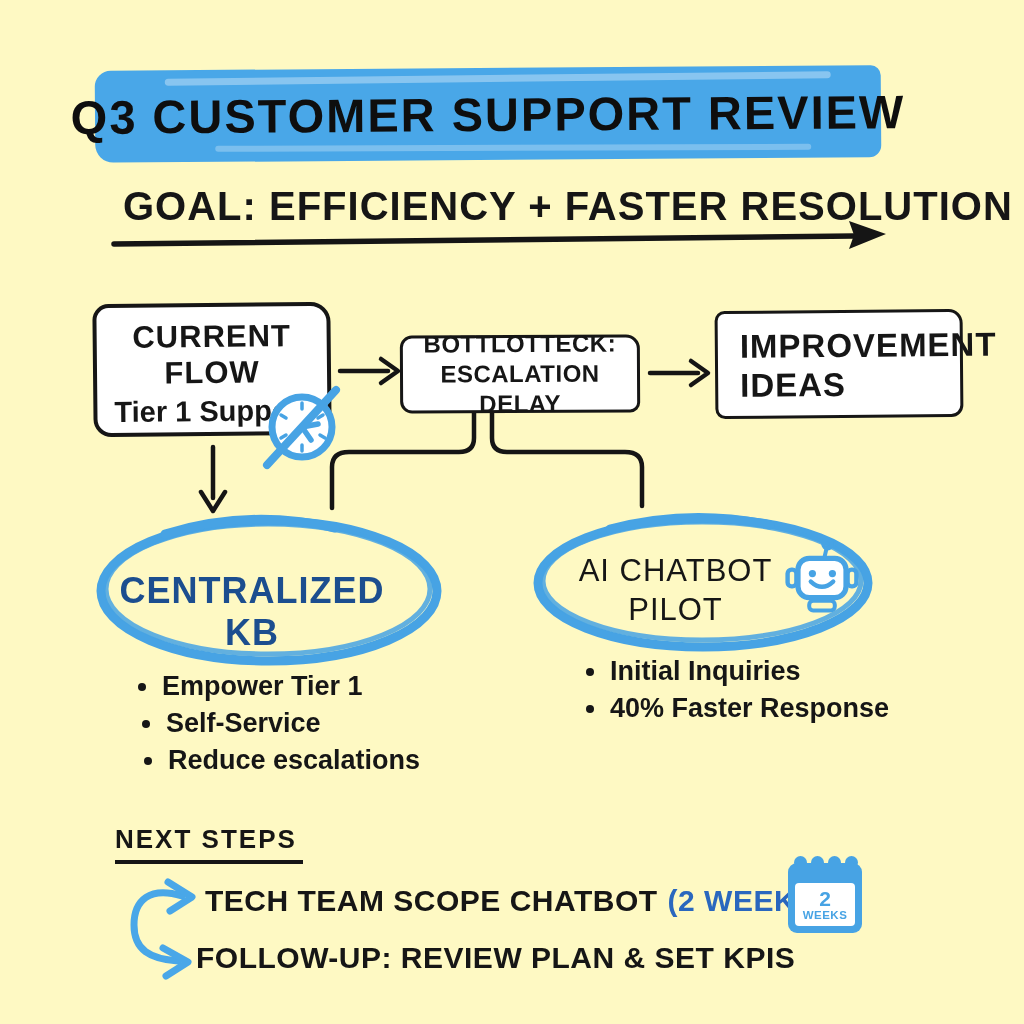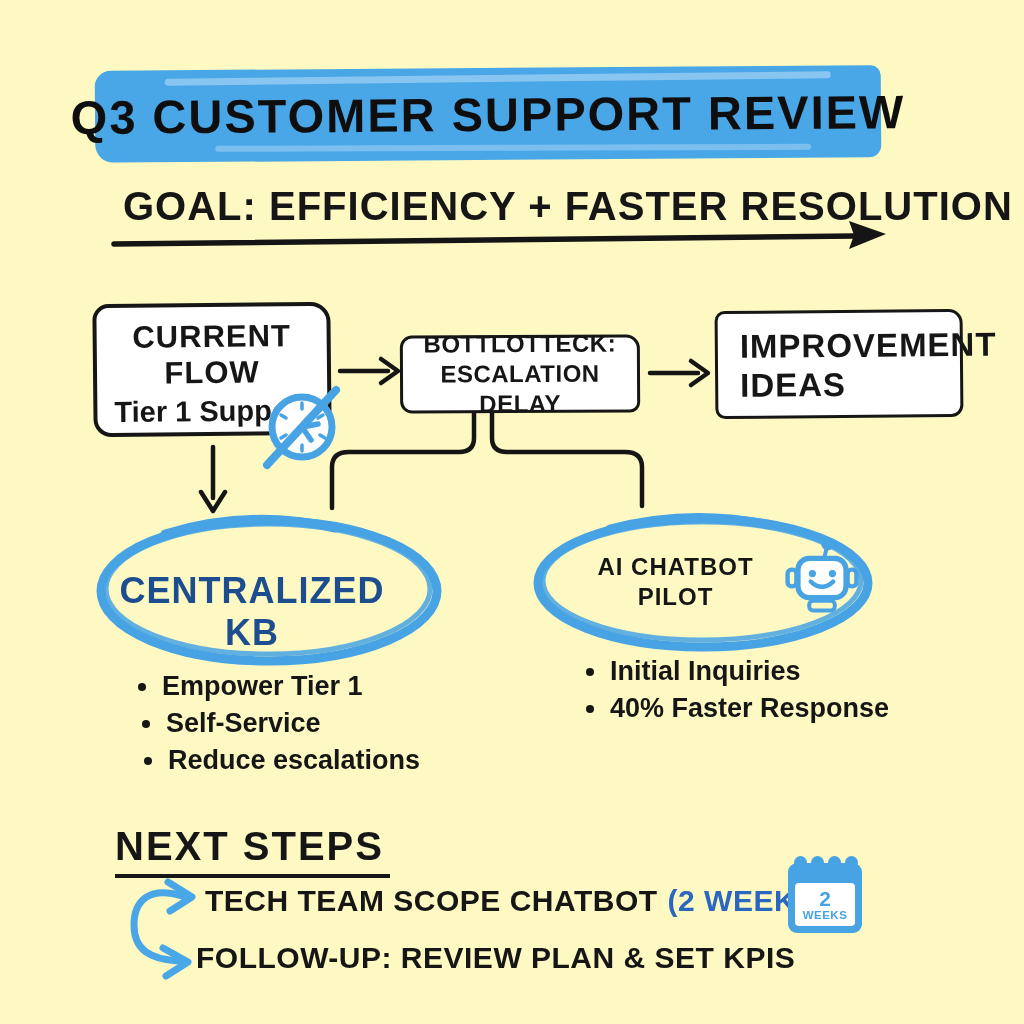--- a/index.html
+++ b/index.html
@@ -46,34 +46,34 @@
   .box-improvement{left:715px;top:310px;width:248px;height:108px;border-width:3.5px;border-radius:10px 14px 12px 10px;transform:rotate(-0.5deg);padding:14px 10px 0 22px;}
   .box-improvement .box-label{font-size:33px;font-weight:bold;line-height:1.18;letter-spacing:1px;width:215px;}
 
   
   .icon-holder{position:absolute;}
   .clock-holder{left:252px;top:372px;width:100px;height:100px;}
   .robot-holder{left:782px;top:536px;width:80px;height:80px;}
 
   
   .kb-label{position:absolute;left:92px;top:570px;width:320px;text-align:center;font-size:36px;font-weight:bold;letter-spacing:1px;color:var(--navy-text);}
-  .chatbot-label{position:absolute;left:563px;top:552px;width:225px;text-align:center;font-size:24px;font-weight:bold;letter-spacing:1px;line-height:1.25;}
+  .chatbot-label{position:absolute;left:563px;top:552px;width:225px;text-align:center;font-size:31px;font-weight:normal;letter-spacing:1px;line-height:1.25;}
 
   
   .bullet-list{position:absolute;}
   .bullets-kb{left:138px;top:668px;}
   .bullets-bot{left:586px;top:653px;}
   .bullet-row{display:flex;align-items:center;height:37px;}
   .bullet-dot{width:8px;height:8px;border-radius:50%;background:var(--ink);margin-right:16px;flex:none;}
   .bullet-text{font-size:27px;font-weight:600;white-space:nowrap;}
   .bullets-kb .bullet-row:nth-child(2) .bullet-dot{margin-left:4px;}
   .bullets-kb .bullet-row:nth-child(3) .bullet-dot{margin-left:6px;}
 
   
-  .next-steps-heading{position:absolute;left:115px;top:824px;font-size:40px;font-weight:bold;letter-spacing:2px;border-bottom:4px solid var(--ink);padding:0 6px 5px 0;}
+  .next-steps-heading{position:absolute;left:115px;top:824px;font-size:26px;font-weight:bold;letter-spacing:2px;border-bottom:4px solid var(--ink);padding:0 6px 5px 0;}
   .step-line{position:absolute;font-size:30px;font-weight:bold;letter-spacing:0.5px;white-space:nowrap;}
   .step-1{left:205px;top:884px;}
   .step-2{left:196px;top:941px;}
   .step-duration{color:var(--accent-blue-text);margin-left:10px;}
 
   
   .calendar-holder{left:788px;top:856px;width:74px;height:82px;}
   .cal-ring{position:absolute;top:0;width:13px;height:13px;border-radius:50%;background:var(--sketch-blue);}
   .cal-body{position:absolute;top:7px;left:0;width:74px;height:70px;background:var(--sketch-blue);border-radius:9px;}
   .cal-window{position:absolute;left:7px;right:7px;top:20px;bottom:7px;background:#ffffff;border-radius:4px;

